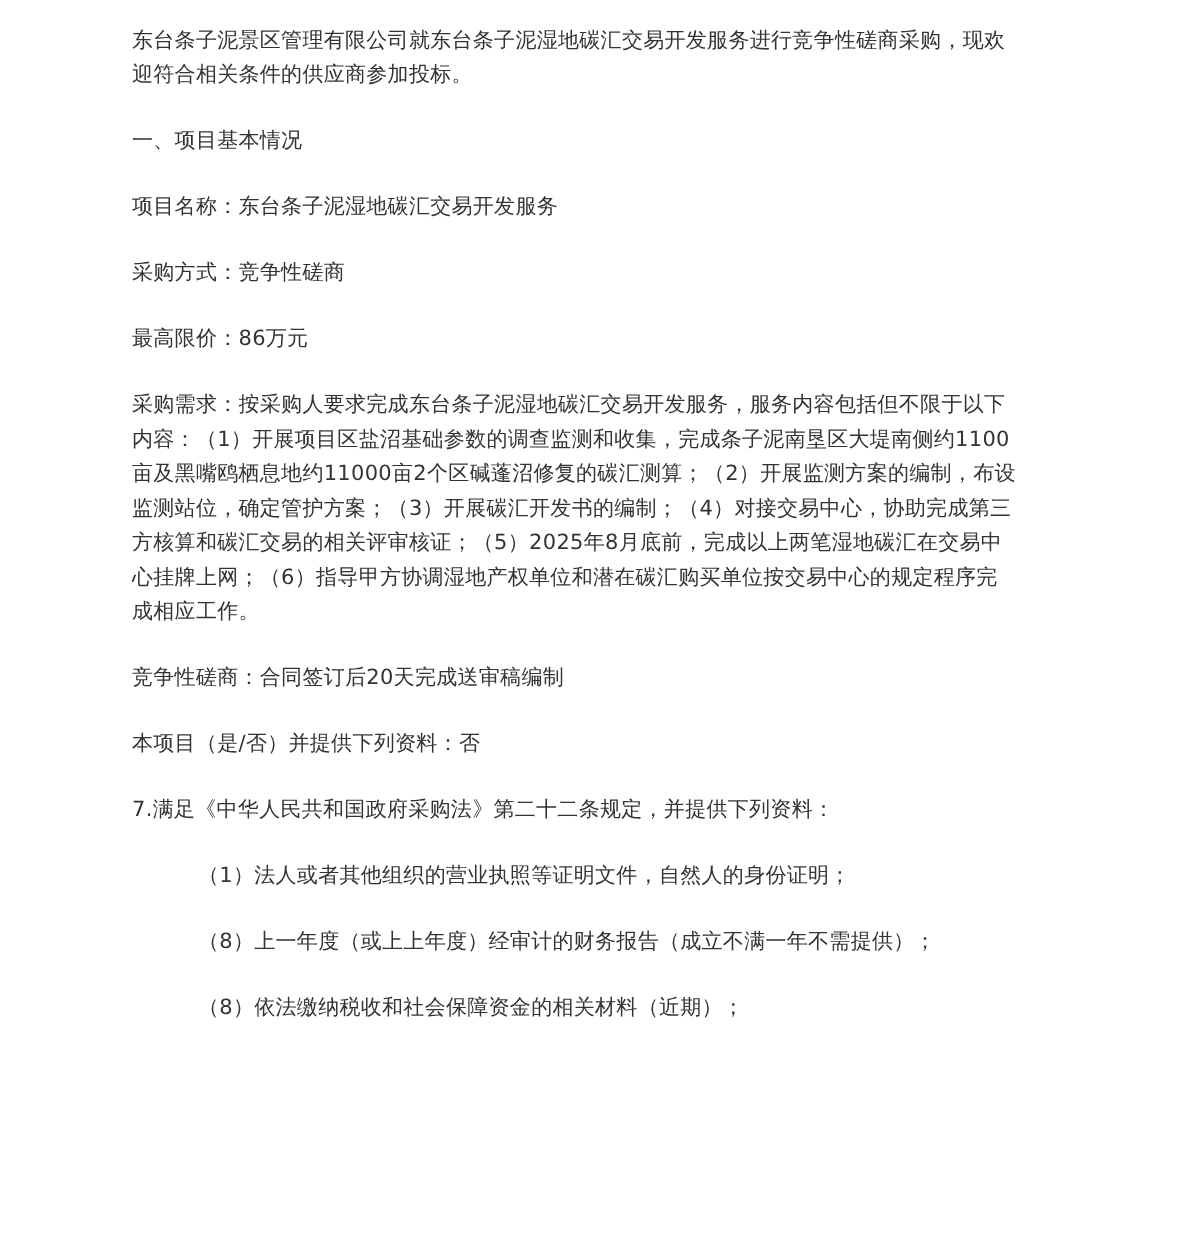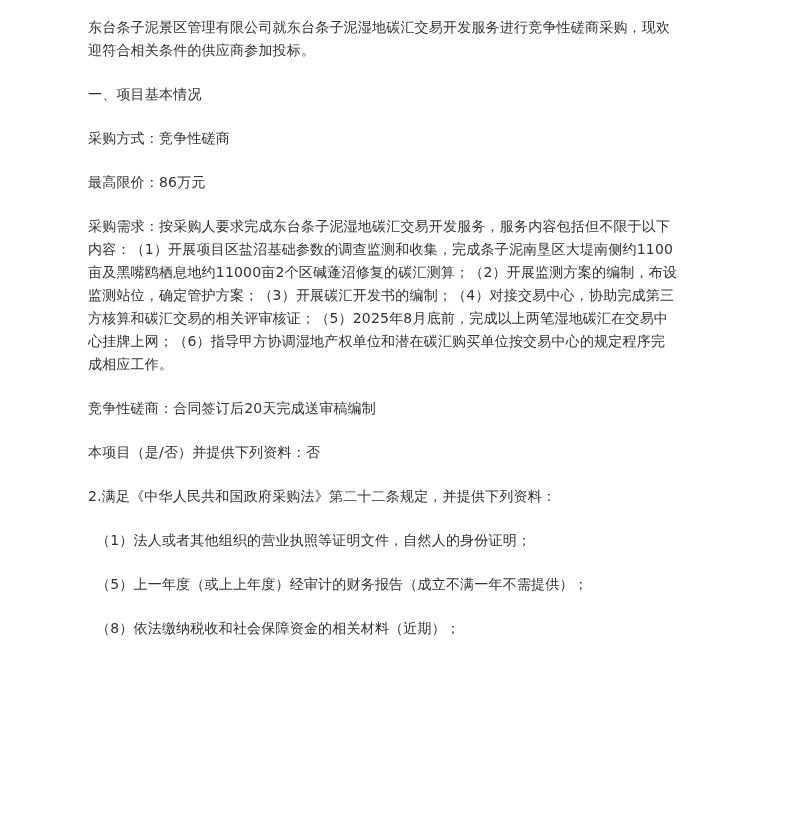--- a/index.html
+++ b/index.html
@@ -7,30 +7,31 @@
     width: 793px; height: 833px; overflow: hidden;
     font-family: "DejaVu Sans", "Liberation Sans", sans-serif;
     color: #333333;
   }
   .doc {
     position: absolute; left: 88px; top: 16px; width: 590px;
     font-size: 14px; line-height: 23px; letter-spacing: 0.2px;
   }
   .p { margin: 0; }
   .gap { margin-top: 21px; }
-  .sub { padding-left: 8px; }
+  .sub { padding-left: 8px; margin-left: 36px; }
 </style>
 </head>
 <body>
 
 <div class="doc">
   <p class="p">东台条子泥景区管理有限公司就东台条子泥湿地碳汇交易开发服务进行竞争性磋商采购，现欢迎符合相关条件的供应商参加投标。</p>
   <p class="p gap">一、项目基本情况</p>
+  <p class="p gap">项目名称：东台条子泥湿地碳汇交易开发服务</p>
   <p class="p gap">采购方式：竞争性磋商</p>
   <p class="p gap">最高限价：86万元</p>
   <p class="p gap">采购需求：按采购人要求完成东台条子泥湿地碳汇交易开发服务，服务内容包括但不限于以下内容：（1）开展项目区盐沼基础参数的调查监测和收集，完成条子泥南垦区大堤南侧约1100亩及黑嘴鸥栖息地约11000亩2个区碱蓬沼修复的碳汇测算；（2）开展监测方案的编制，布设监测站位，确定管护方案；（3）开展碳汇开发书的编制；（4）对接交易中心，协助完成第三方核算和碳汇交易的相关评审核证；（5）2025年8月底前，完成以上两笔湿地碳汇在交易中心挂牌上网；（6）指导甲方协调湿地产权单位和潜在碳汇购买单位按交易中心的规定程序完成相应工作。</p>
   <p class="p gap">竞争性磋商：合同签订后20天完成送审稿编制</p>
   <p class="p gap">本项目（是/否）并提供下列资料：否</p>
-  <p class="p gap">2.满足《中华人民共和国政府采购法》第二十二条规定，并提供下列资料：</p>
+  <p class="p gap">7.满足《中华人民共和国政府采购法》第二十二条规定，并提供下列资料：</p>
   <p class="p gap sub">（1）法人或者其他组织的营业执照等证明文件，自然人的身份证明；</p>
-  <p class="p gap sub">（5）上一年度（或上上年度）经审计的财务报告（成立不满一年不需提供）；</p>
+  <p class="p gap sub">（8）上一年度（或上上年度）经审计的财务报告（成立不满一年不需提供）；</p>
   <p class="p gap sub">（8）依法缴纳税收和社会保障资金的相关材料（近期）；</p>
 </div>
 
 </body></html>

